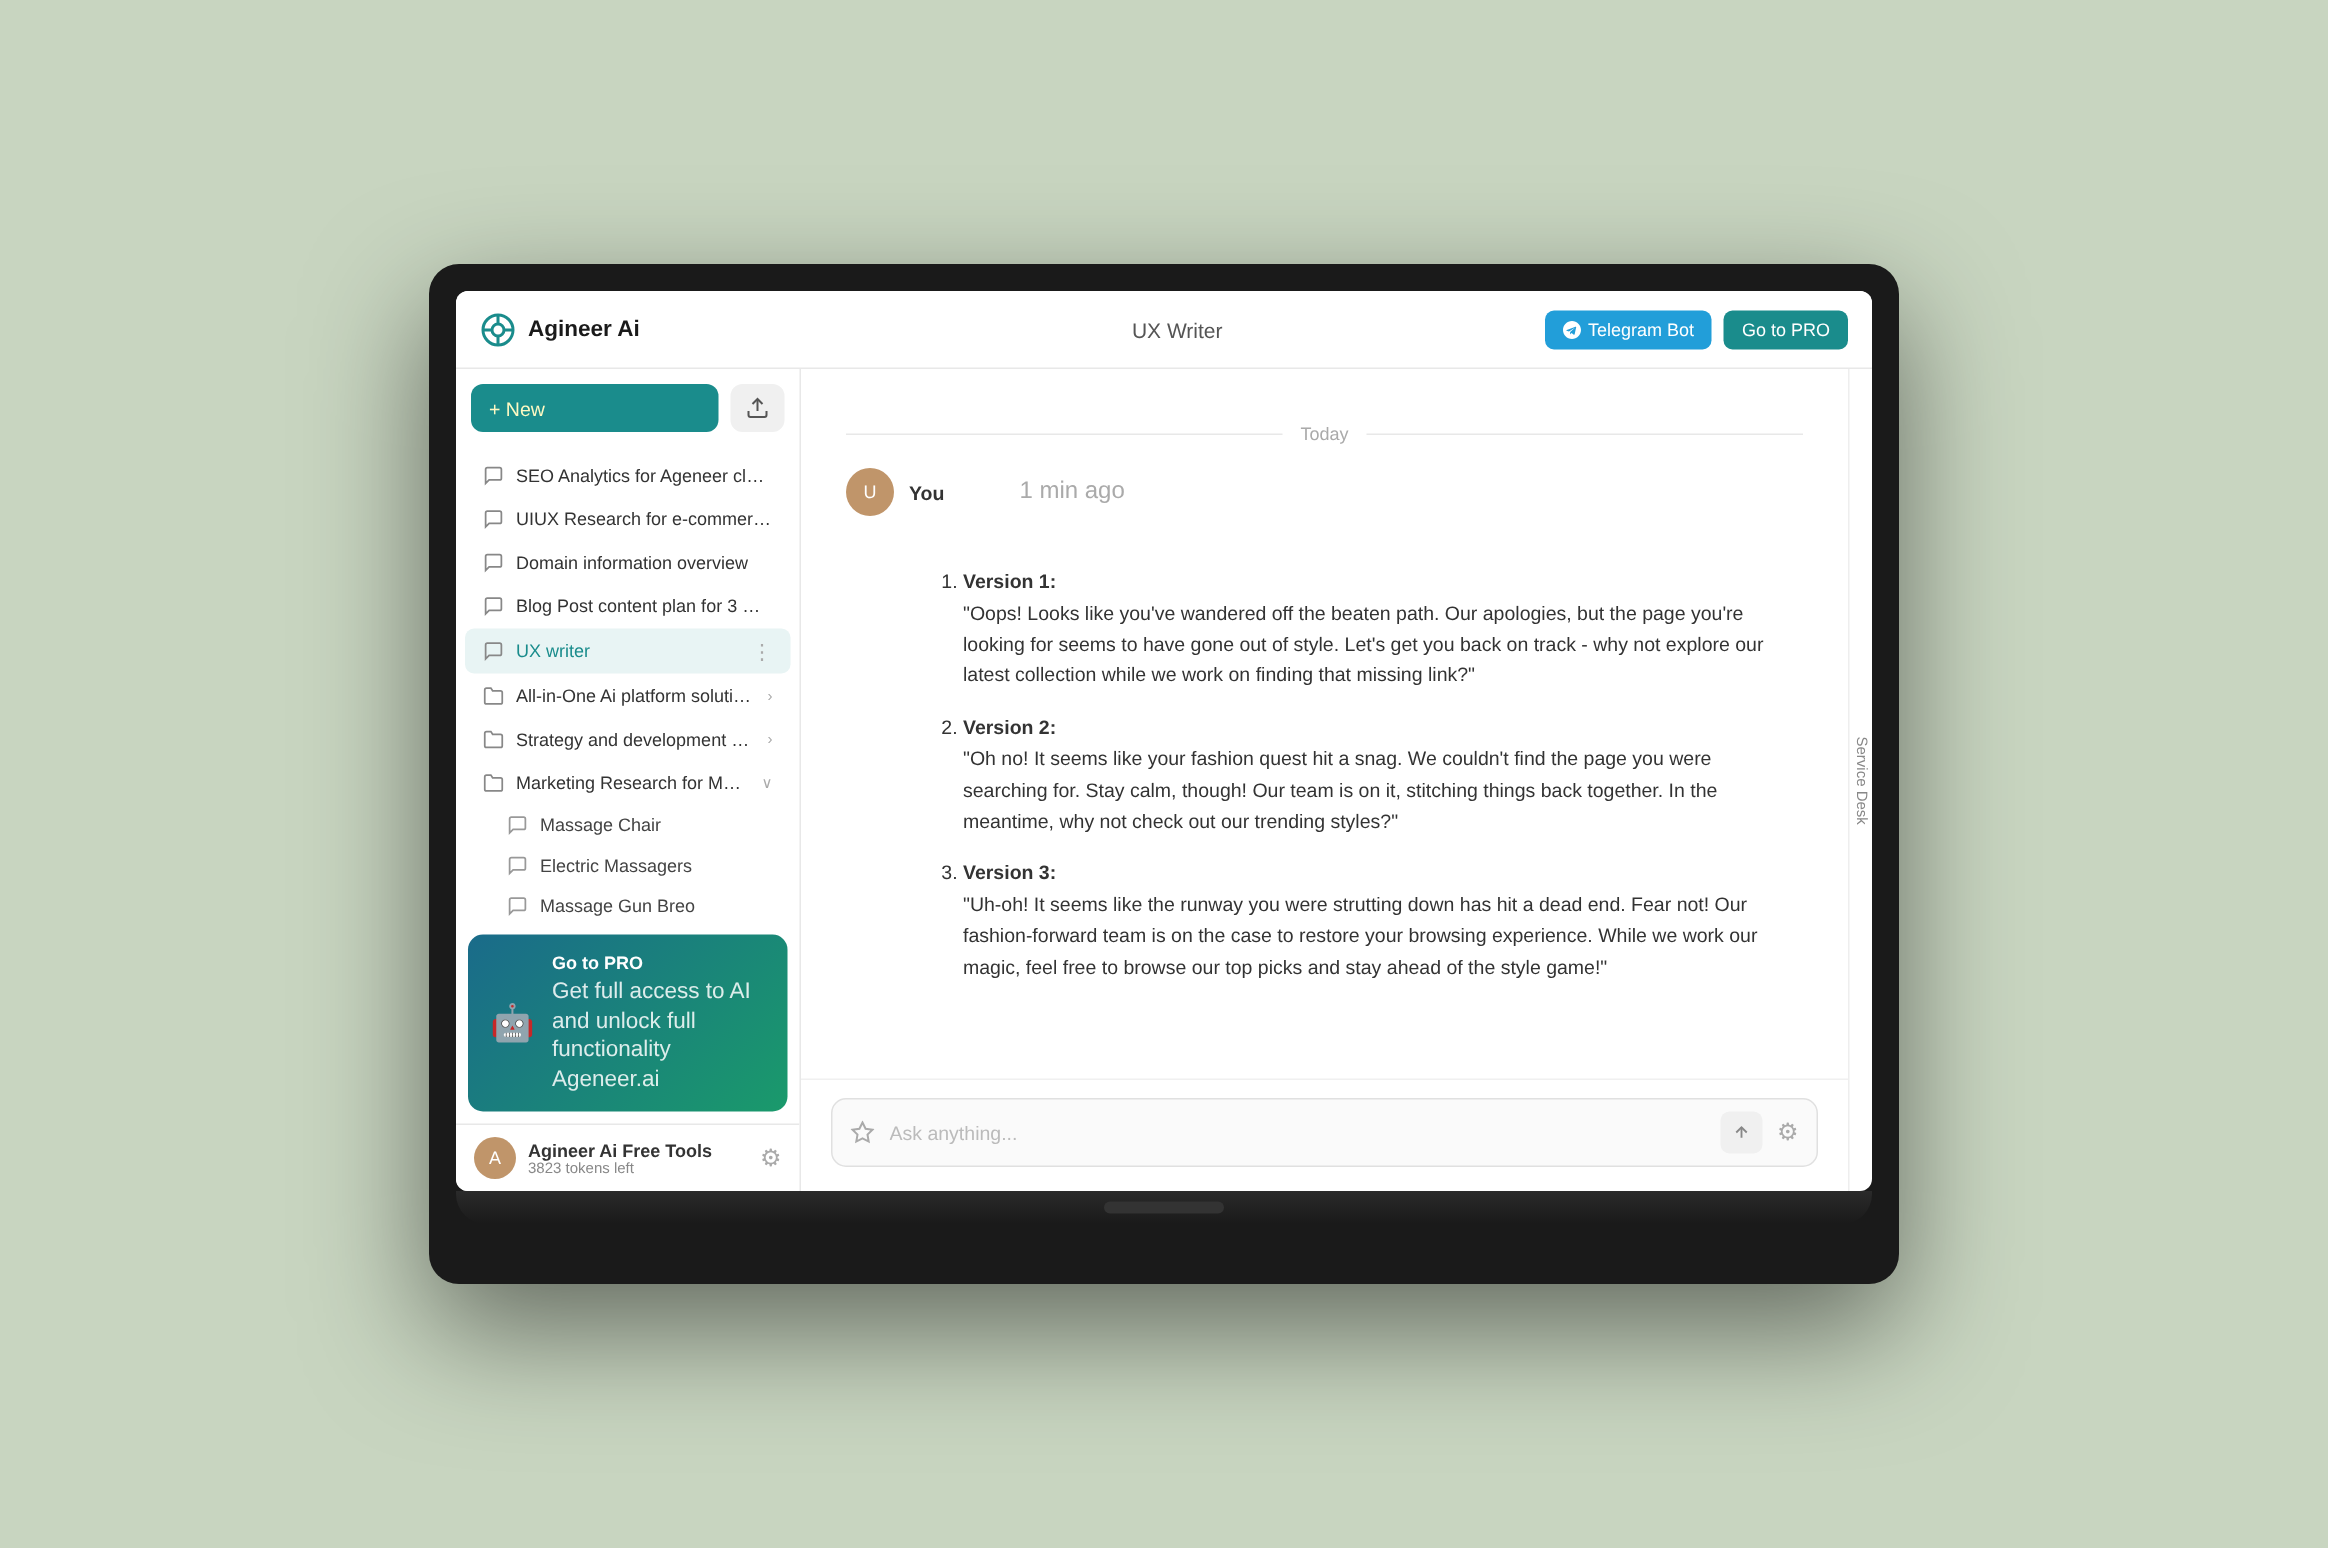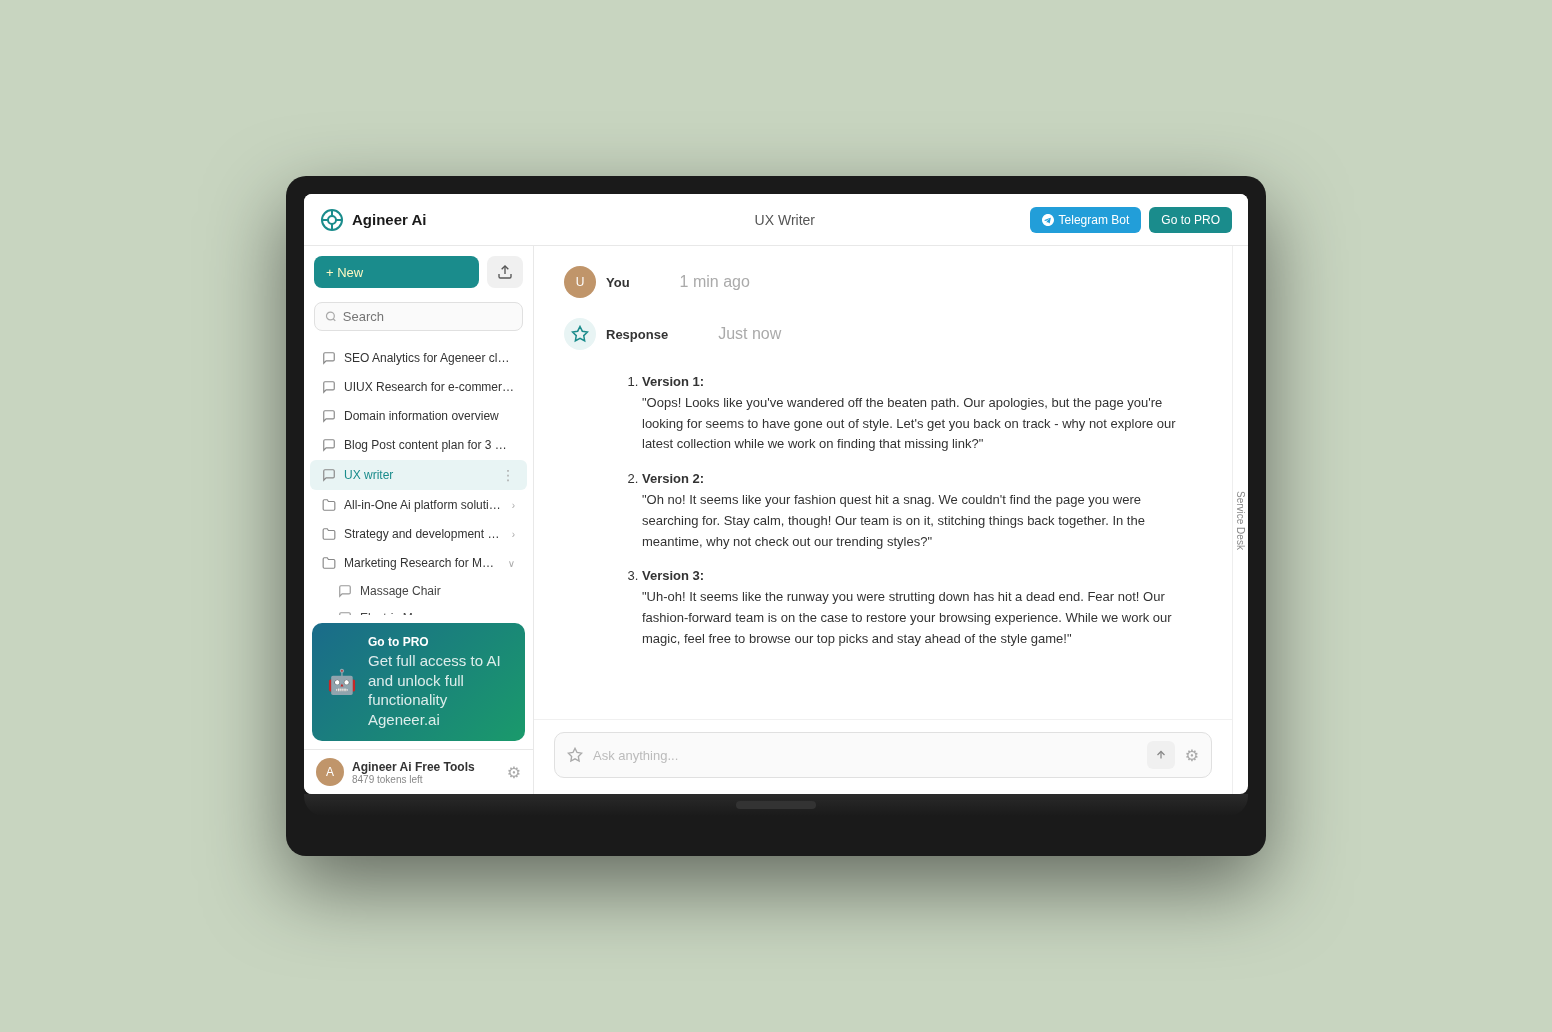--- a/index.html
+++ b/index.html
@@ -593,29 +593,20 @@
             </button>
             <button class="btn-upload">
               <svg width="16" height="16" viewBox="0 0 24 24" fill="none" stroke="currentColor" stroke-width="2">
                 <path d="M21 15v4a2 2 0 01-2 2H5a2 2 0 01-2-2v-4"></path>
                 <polyline points="17 8 12 3 7 8"></polyline>
                 <line x1="12" y1="3" x2="12" y2="15"></line>
               </svg>
             </button>
           </div>
 
-          <div class="search-area">
-            <div class="search-input-wrap">
-              <svg width="13" height="13" viewBox="0 0 24 24" fill="none" stroke="#aaa" stroke-width="2.5">
-                <circle cx="11" cy="11" r="8"></circle>
-                <line x1="21" y1="21" x2="16.65" y2="16.65"></line>
-              </svg>
-              <input type="text" placeholder="Search" style="">
-            </div>
-          </div>
 
           <div class="sidebar-list">
 
             <div class="sidebar-item">
               <svg class="item-icon" viewBox="0 0 24 24" fill="none" stroke="currentColor" stroke-width="2">
                   <path d="M21 15a2 2 0 01-2 2H7l-4 4V5a2 2 0 012-2h14a2 2 0 012 2z"></path>
                 </svg>
               <span class="item-label">SEO Analytics for Ageneer clou...</span>
             </div>
             <div class="sidebar-item">
@@ -696,49 +687,45 @@
             <div class="promo-text-area">
               <div class="promo-title">Go to PRO</div>
               <div class="promo-desc">Get full access to AI and unlock full functionality Ageneer.ai</div>
             </div>
           </div>
 
           <div class="sidebar-user">
             <div class="user-avatar">A</div>
             <div class="user-info">
               <div class="user-name">Agineer Ai Free Tools</div>
-              <div class="user-tokens">8479 tokens left</div>
+              <div class="user-tokens">3823 tokens left</div>
             </div>
             <span class="user-settings">⚙</span>
           </div>
         </div>
 
         <div class="chat-with-service">
           <div class="chat-area">
             <div class="chat-messages">
 
+              <div class="date-divider">
+                <div class="line"></div>
+                <span>Today</span>
+                <div class="line"></div>
+              </div>
 
               <div class="message-group">
                 <div class="message-header">
                   <div class="msg-avatar user-msg">U</div>
                   <span class="msg-sender-name">You</span>
                   <span class="msg-time">1 min ago</span>
                 </div>
               </div>
 
               <div class="message-group">
-                <div class="message-header">
-                  <div class="msg-avatar ai-msg">
-                    <svg width="18" height="18" viewBox="0 0 24 24" fill="none" stroke="#1a8c8c" stroke-width="2">
-                      <polygon points="12 2 15.09 8.26 22 9.27 17 14.14 18.18 21.02 12 17.77 5.82 21.02 7 14.14 2 9.27 8.91 8.26 12 2"></polygon>
-                    </svg>
-                  </div>
-                  <span class="msg-sender-name">Response</span>
-                  <span class="msg-time">Just now</span>
-                </div>
                 <div class="response-bubble">
                   <ol>
                     <li>
                       <strong>Version 1:</strong><br>
                       <span>"Oops! Looks like you've wandered off the beaten path. Our apologies, but the page you're looking for seems to have gone out of style. Let's get you back on track - why not explore our latest collection while we work on finding that missing link?"</span>
                     </li>
                     <li>
                       <strong>Version 2:</strong><br>
                       <span>"Oh no! It seems like your fashion quest hit a snag. We couldn't find the page you were searching for. Stay calm, though! Our team is on it, stitching things back together. In the meantime, why not check out our trending styles?"</span>
                     </li>

